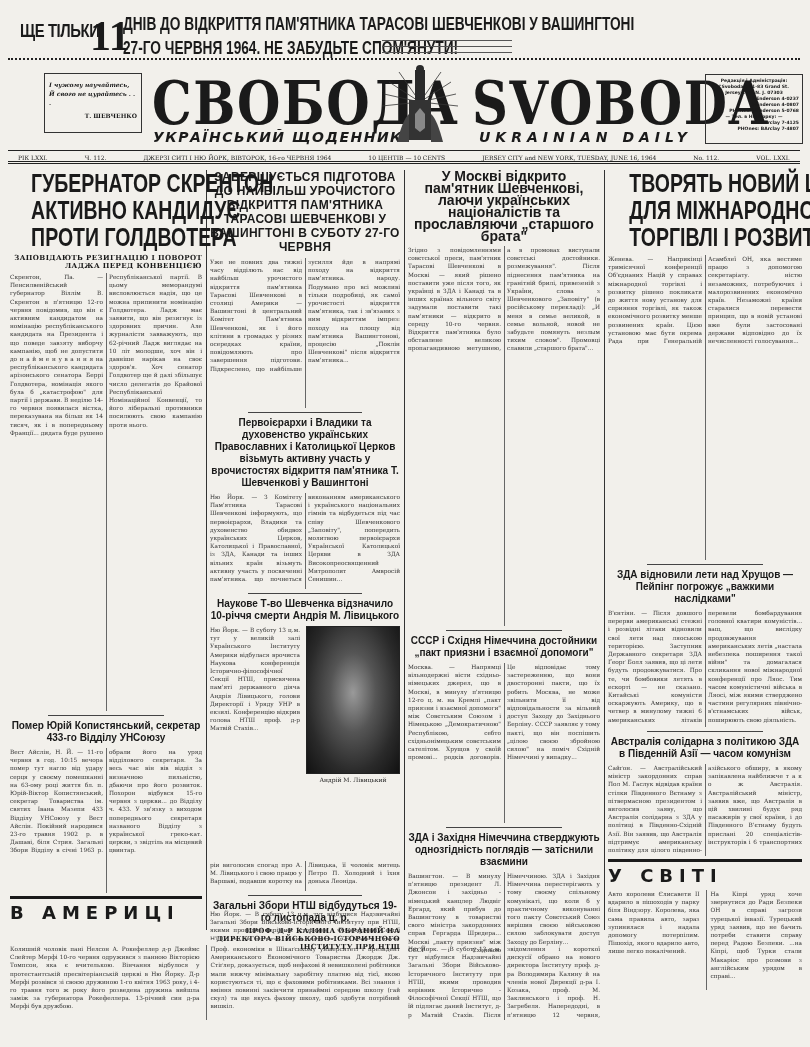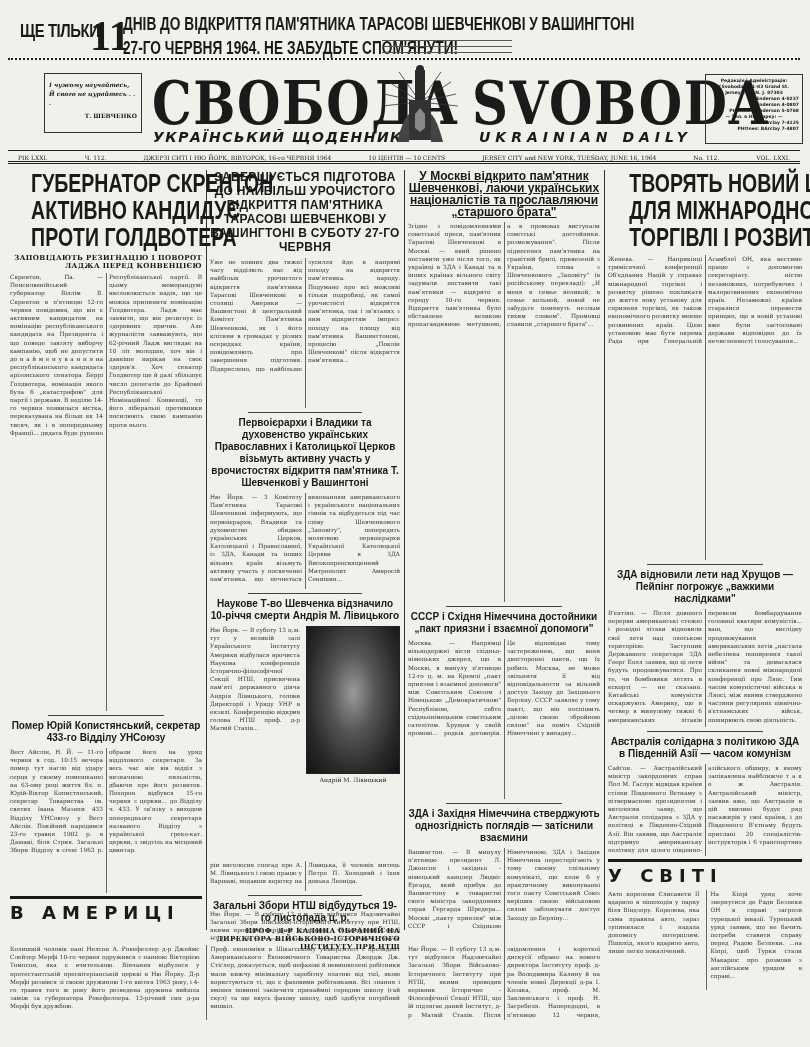--- a/index.html
+++ b/index.html
@@ -162,21 +162,21 @@
     <div class="hl-small">Загальні Збори НТШ відбудуться 19-го листопада ц. р.</div>
     <div class="deck" style="margin-top:3px;">ПРОФ. Д-Р КАЛИНА ОБРАНИЙ НА ДИРЕКТОРА ВІЙСЬКОВО-ІСТОРИЧНОГО ІНСТИТУТУ ПРИ НТШ</div>
   </article>
 </div>
 
 <div style="position:absolute; left:210px; top:910px; width:190px; height:30px; overflow:hidden;" class="body-text">Ню Йорк. — В суботу 13 ц.м. тут відбулися Надзвичайні Загальні Збори Військово-Історичного Інституту при НТШ, якими проводив керівник Історично - Філософічної Секції НТШ, що їй підлягає даний Інститут, д-р Матвій Стахів. Після звідомлення і короткої дискусії обрано на нового директора Інституту проф. д-ра Володимира Калину й на членів нової Дирекції д-ра І. Козака, проф. М. Заклинського і проф. Н. Загребеля. Напередодні, в п'ятницю 12 червня, відбулося засідання Управи НТШ, на якому, між іншими справами, рішено перенести Загальні Збори у дні 28 листопада ц.р. На 11 годину перед полуднем того самого дня заплановано заключну сесію Шевченкового Року.</div>
 <div style="position:absolute; left:408px; top:945px; width:192px; columns:2; height:75px; overflow:hidden;" class="body-text">Ню Йорк. — В суботу 13 ц.м. тут відбулися Надзвичайні Загальні Збори Військово-Історичного Інституту при НТШ, якими проводив керівник Історично - Філософічної Секції НТШ, що їй підлягає даний Інститут, д-р Матвій Стахів. Після звідомлення і короткої дискусії обрано на нового директора Інституту проф. д-ра Володимира Калину й на членів нової Дирекції д-ра І. Козака, проф. М. Заклинського і проф. Н. Загребеля. Напередодні, в п'ятницю 12 червня, відбулося засідання Управи НТШ, на якому, між іншими справами, рішено перенести Загальні Збори у дні 28 листопада ц.р. На 11 годину перед полуднем того самого дня заплановано заключну сесію Шевченкового Року.</div>
 
 <div class="col" style="left:408px; width:192px;">
   <article>
-    <div class="hl-small" style="font-size:12px;text-decoration:underline;">У Москві відкрито пам'ятник Шевченкові, лаючи українських націоналістів та прославляючи „старшого брата"</div>
+    <div class="hl-small" style="font-size:14px;">У Москві відкрито пам'ятник Шевченкові, лаючи українських націоналістів та прославляючи „старшого брата"</div>
     <div class="body-text" style="columns:2; height:380px; overflow:hidden; margin-top:4px;">Згідно з повідомленнями совєтської преси, пам'ятник Тарасові Шевченкові в Москві — який рішено поставити уже після того, як українці в ЗДА і Канаді та в інших країнах вільного світу задумали поставити такі пам'ятники — відкрито в середу 10-го червня. Відкриття пам'ятника було обставлене великою пропагандивною метушнею, а в промовах виступали совєтські достойники. розмежування". Після піднесення пам'ятника на гранітній брилі, привезеній з України, слова з Шевченкового „Заповіту" (в російському перекладі): „И меня в семье великой, в семье вольной, новой не забудьте помянуть незлым тихим словом". Промовці славили „старшого брата"...</div>
   </article>
   <div class="hr-thin"></div>
   <article>
     <div class="hl-small">СССР і Східня Німеччина достойники „пакт приязни і взаємної допомоги"</div>
     <div class="body-text" style="columns:2; height:160px; overflow:hidden; margin-top:4px;">Москва. — Напрямці вільнодержні вісти східньо-німецьких джерел, що в Москві, в минулу п'ятницю 12-го ц. м. на Кремлі „пакт приязни і взаємної допомоги" між Совєтським Союзом і Німецькою „Демократичною" Республікою, себто східньонімецьким совєтським сателітом. Хрущов у своїй промові... родків договорів. Це відповідає тому застереженню, що вони двосторонні пакти, що їх робить Москва, не може звільнити її від відповідальности за вільний доступ Заходу до Західнього Берліну. СССР заявляє у тому пакті, що він поспішить „цілою своєю збройною силою" на поміч Східній Німеччині у випадку...</div>
   </article>
   <div class="hr-thin"></div>
   <article>
     <div class="hl-small">ЗДА і Західня Німеччина стверджують однозгідність поглядів — затіснили взаємини</div>

